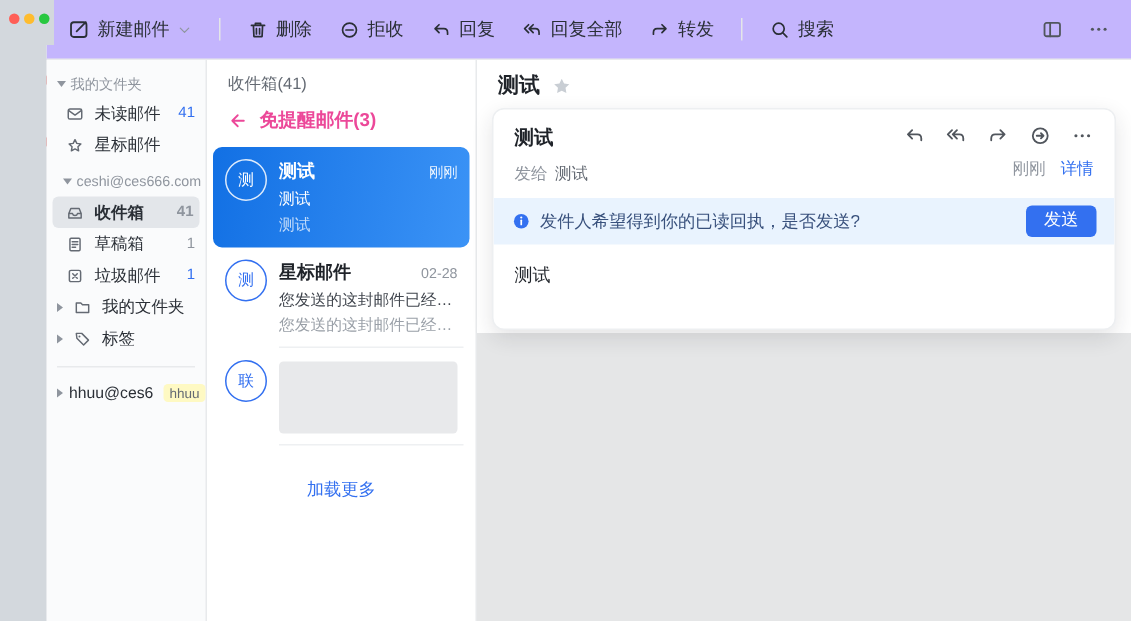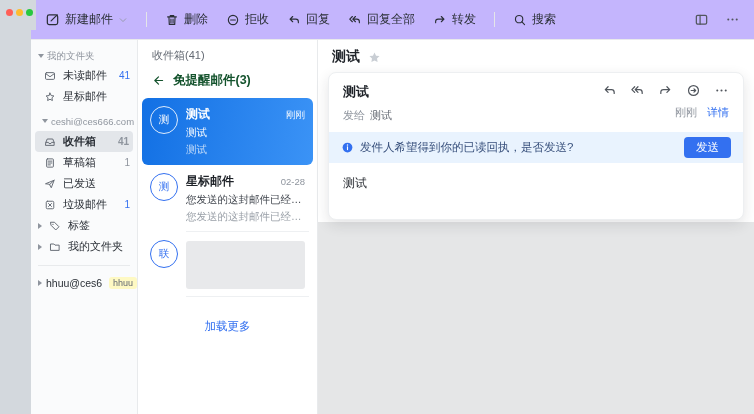--- a/index.html
+++ b/index.html
@@ -38,21 +38,21 @@
 .f-acct{display:flex;align-items:center;gap:3px;color:#8f959e;font-size:9.5px;height:20px;padding-left:11px;margin-top:4px;cursor:pointer}
 .f-acct .a-lbl{white-space:nowrap;overflow:hidden;text-overflow:ellipsis}
 .caret-d{width:0;height:0;border-left:3.5px solid transparent;border-right:3.5px solid transparent;border-top:4px solid #8f959e;flex:none}
 .caret-r{width:0;height:0;border-top:3.5px solid transparent;border-bottom:3.5px solid transparent;border-left:4px solid #8f959e;flex:none}
 .f-div{height:1px;background:#e8eaec;margin:8px 7px 6px}
 .pill{background:#fef9c3;color:#646a73;font-size:9px;padding:1px 4px;border-radius:3px;margin-left:3px;flex:none}
 .f-acct2{font-size:10.5px;color:#2a2f36;display:flex;align-items:center;gap:4px;height:21px;padding-left:7px;cursor:pointer}
 
 .list{position:absolute;left:138px;top:40px;width:180px;bottom:0;background:#fff;border-right:1px solid #e8eaec}
 .list-header{padding:8px 14px 2px;color:#646a73;font-size:11px}
-.back-row{display:flex;align-items:center;gap:8px;padding:7px 14px 9px;font-weight:bold;font-size:12.5px;color:#14532d;cursor:pointer}
+.back-row{display:flex;align-items:center;gap:8px;padding:7px 14px 9px;font-weight:bold;font-size:12.5px;color:#ec4899;cursor:pointer}
 .mail-item{position:relative;margin:0 4px;padding:8px;border-radius:6px;display:flex;gap:8px;cursor:pointer}
 .mail-item.sel{background:linear-gradient(100deg,#1270e4,#3b93f6);color:#fff}
 .avatar{width:28px;height:28px;border-radius:50%;border:1px solid #3370f0;color:#3370f0;
   display:flex;align-items:center;justify-content:center;font-size:10.5px;flex:none;background:#fff}
 .sel .avatar{border-color:rgba(255,255,255,.85);color:#fff;background:transparent}
 .mi-body{flex:1;min-width:0}
 .mi-top{display:flex;justify-content:space-between;align-items:baseline}
 .mi-title{font-weight:bold;font-size:12px;white-space:nowrap;overflow:hidden;text-overflow:ellipsis}
 .mi-time{font-size:9.5px;color:#8f959e;flex:none;margin-left:6px}
 .sel .mi-time{color:rgba(255,255,255,.92)}
@@ -317,53 +317,45 @@
           <rect x="3.5" y="2.5" width="9" height="11" rx="1"></rect>
           <path d="M5.5 5.5h5M5.5 8h5M5.5 10.5h3"></path>
         </svg>
       </span>
     <span class="flbl">草稿箱</span>
     <span class="cnt">1</span>
   </div>
   <div class="f-row">
     <span class="fic">
         <svg class="ic" width="12" height="12" viewBox="0 0 16 16">
-          <path d="M2.5 7.5L13.5 3l-3.8 10-2.2-4.2zM7.5 8.8L13.5 3"></path>
-        </svg>
-      </span>
-    <span class="flbl">已发送</span>
-  </div>
-  <div class="f-row">
-    <span class="fic">
-        <svg class="ic" width="12" height="12" viewBox="0 0 16 16">
           <rect x="3" y="3" width="10" height="10" rx="1.5"></rect>
           <path d="M6 6l4 4M10 6l-4 4"></path>
         </svg>
       </span>
     <span class="flbl">垃圾邮件</span>
     <span class="cnt blue">1</span>
   </div>
   <div class="f-row" style="padding-left:7px">
     <span class="caret-r"></span>
     <span class="fic">
         <svg class="ic" width="12" height="12" viewBox="0 0 16 16">
+          <path d="M2.5 4h4L8 5.5h5.5v7h-11z"></path>
+        </svg>
+      </span>
+    <span class="flbl">我的文件夹</span>
+  </div>
+  <div class="f-row" style="padding-left:7px">
+    <span class="caret-r"></span>
+    <span class="fic">
+        <svg class="ic" width="12" height="12" viewBox="0 0 16 16">
           <path d="M2.5 3h4.8l6 6-4.3 4.3-6-6z"></path>
           <circle cx="5.3" cy="5.8" r=".9" fill="currentColor" stroke="none"></circle>
         </svg>
       </span>
     <span class="flbl">标签</span>
-  </div>
-  <div class="f-row" style="padding-left:7px">
-    <span class="caret-r"></span>
-    <span class="fic">
-        <svg class="ic" width="12" height="12" viewBox="0 0 16 16">
-          <path d="M2.5 4h4L8 5.5h5.5v7h-11z"></path>
-        </svg>
-      </span>
-    <span class="flbl">我的文件夹</span>
   </div>
   <div class="f-div"></div>
   <div class="f-acct2">
     <span class="caret-r"></span>
     <span class="a-lbl" style="max-width:58px;overflow:hidden;white-space:nowrap">hhuu@ces666...</span>
     <span class="pill">hhuu</span>
   </div>
 </div>
 
 <div class="list">

